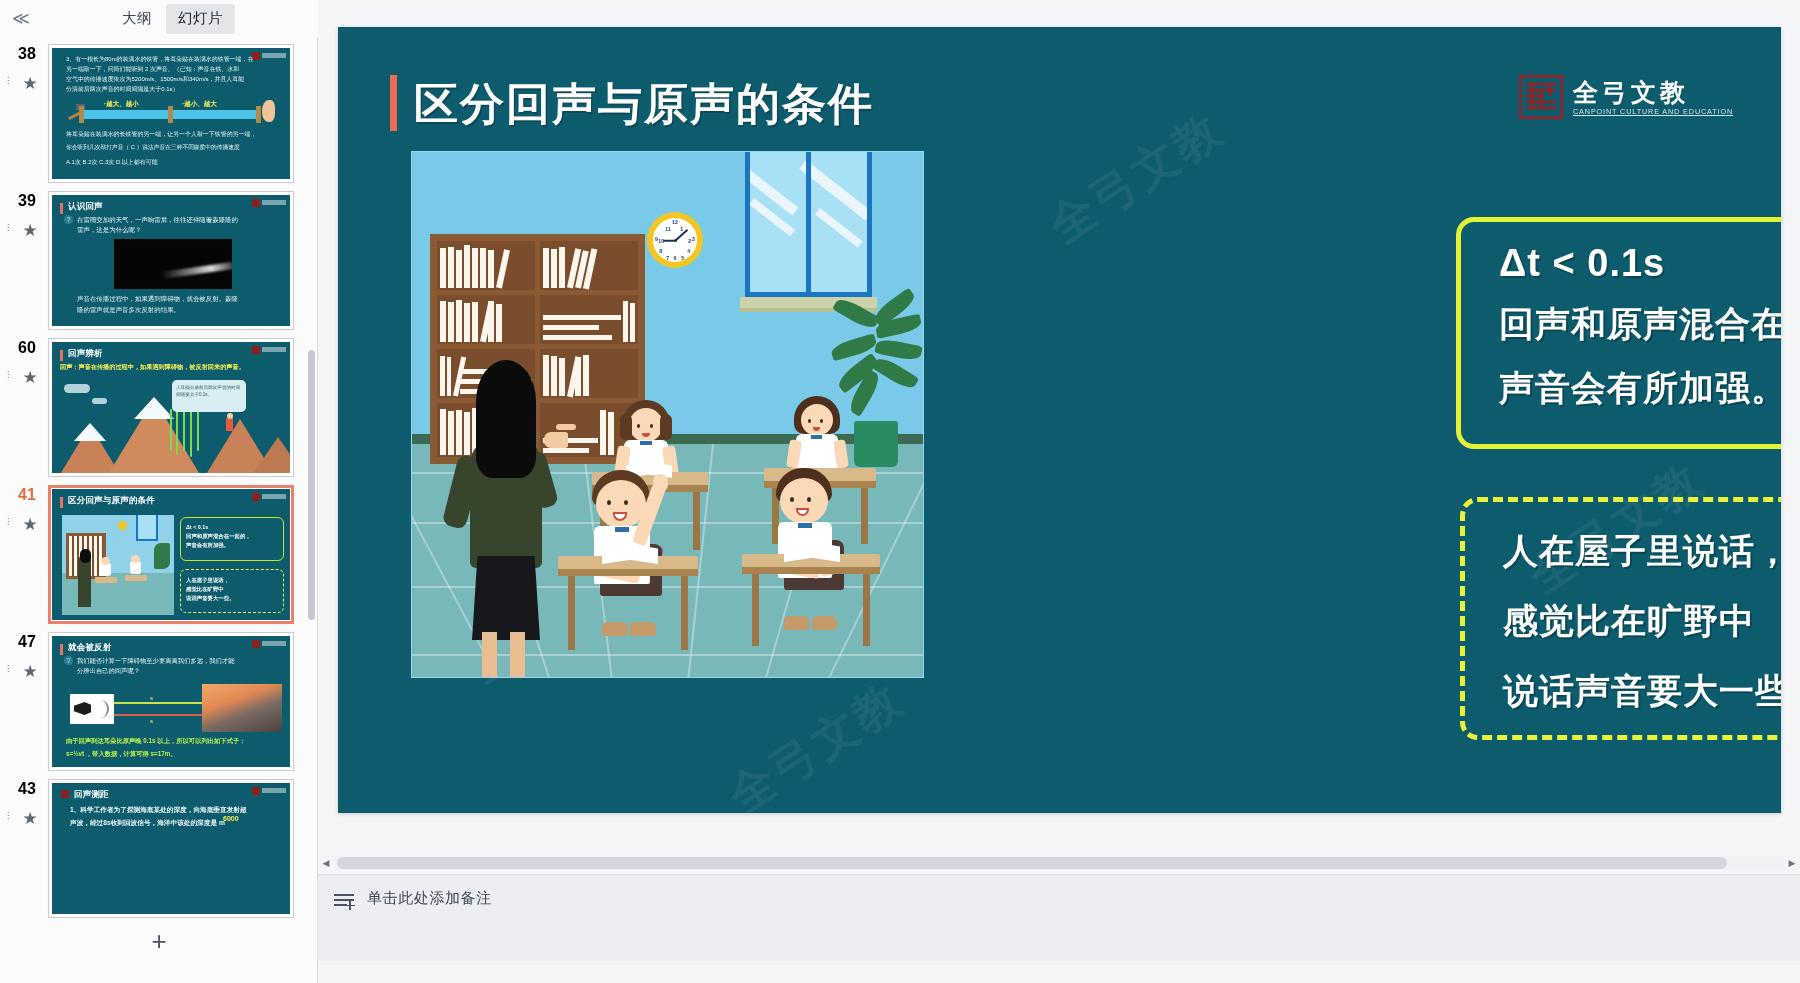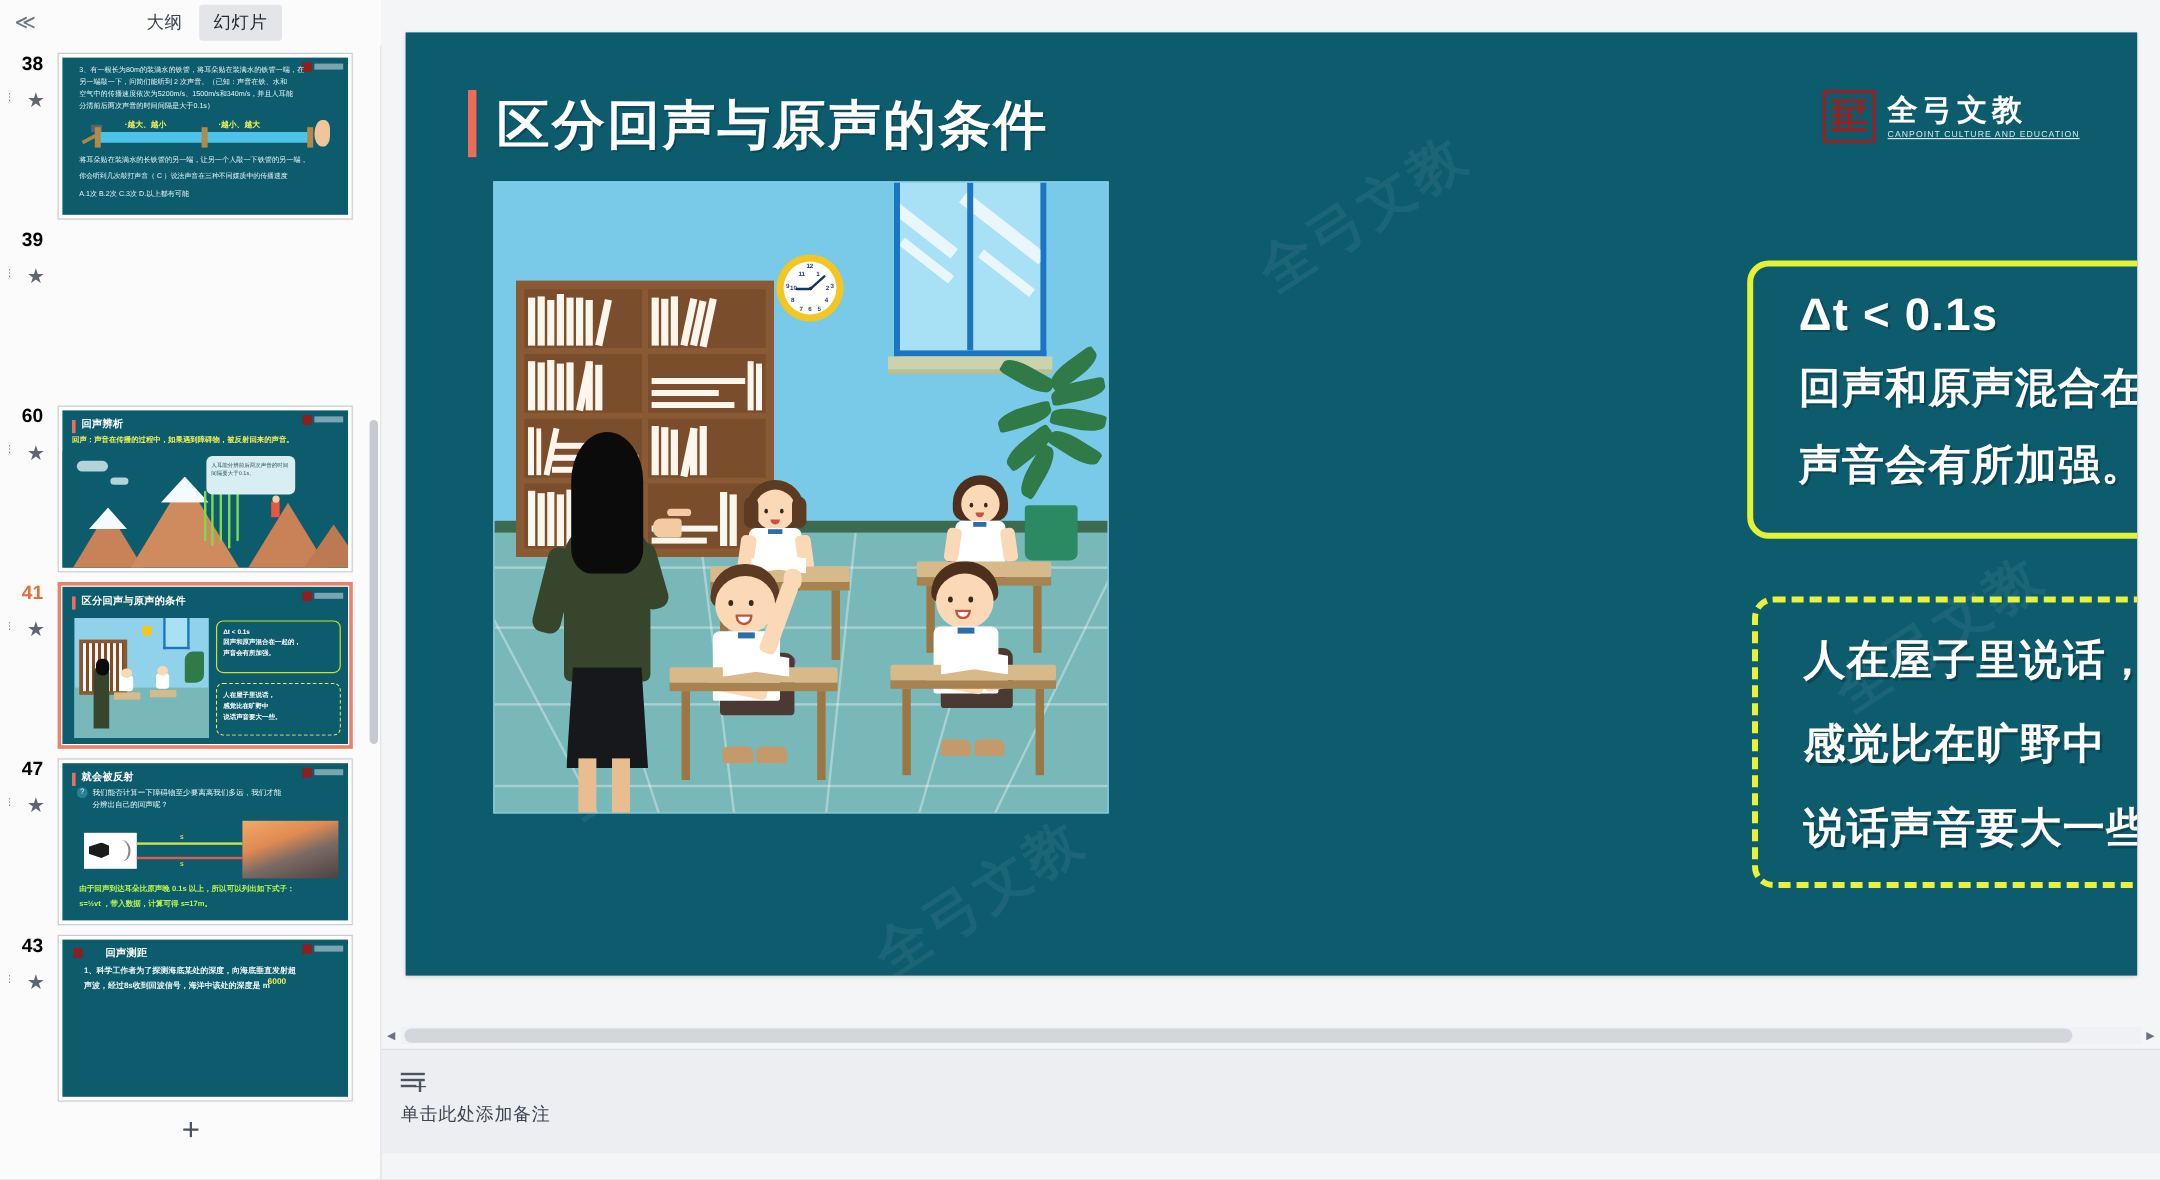--- a/index.html
+++ b/index.html
@@ -292,21 +292,21 @@
   .hs-arrow {
     width: 16px; height: 22px; display: flex; align-items: center; justify-content: center;
     color: #6a7180; font-size: 9px; cursor: pointer;
   }
   #hs-track { position: relative; flex: 1; height: 14px; background: #f0f1f4; }
   #hs-thumb { position: absolute; left: 3px; top: 1px; width: 1390px; height: 12px; background: #d3d6dd; border-radius: 7px; cursor: pointer; }
 
   #notes {
     position: absolute; left: 0; top: 874px; width: 1482px; height: 87px;
     background: #eceef1; border-top: 1px solid #dcdfe4; padding: 14px 0 0 16px;
-    display: flex; align-items: flex-start; gap: 11px; flex-direction: column;
+    display: flex; align-items: flex-start; gap: 11px;
   }
   #notes-icon { position: relative; width: 22px; height: 16px; flex: none; margin-top: 3px; }
   #notes-icon i { position: absolute; left: 0; height: 1.8px; background: #4b5360; }
   #notes-icon .p1 { top: 2px; width: 20px; }
   #notes-icon .p2 { top: 7px; width: 20px; }
   #notes-icon .p3 { top: 12px; width: 13px; }
   #notes-icon .pv { position: absolute; left: 15px; top: 9px; width: 1.8px; height: 9px; background: #4b5360; }
   #notes-icon .ph { position: absolute; left: 11.5px; top: 12.6px; width: 9px; height: 1.8px; background: #4b5360; }
   #notes-text { font-size: 15px; color: #3d4552; letter-spacing: .6px; cursor: text; }
 </style>
@@ -362,20 +362,38 @@
               <div class="tc-line" style="left:14px; top:110px; transform:scale(.85);">A.1次      B.2次      C.3次      D.以上都有可能</div>
             </div>
           </div>
         </div>
 
         <div class="thumb-row">
           <div class="thumb-meta">
             <div class="thumb-num">39</div>
             <div class="thumb-star">
               <span class="dots">⋮</span>★
+            </div>
+          </div>
+          <div class="thumb-frame">
+            <div class="thumb-canvas">
+              <div class="tc-wm">
+                  <i></i>
+                  <b></b>
+                </div>
+              <div class="tc-bar"></div>
+              <div class="tc-title">认识回声</div>
+              <div class="t39-q">?</div>
+              <div class="tc-line" style="left:25px; top:21px; transform:scale(.92);">在雷雨交加的天气，一声响雷后，往往还伴随着轰隆隆的</div>
+              <div class="tc-line" style="left:25px; top:31px; transform:scale(.92);">雷声，这是为什么呢？</div>
+              <div class="t39-photo">
+                  <div class="flash"></div>
+                </div>
+              <div class="tc-line" style="left:25px; top:100px; transform:scale(.92);">声音在传播过程中，如果遇到障碍物，就会被反射。轰隆</div>
+              <div class="tc-line" style="left:25px; top:111px; transform:scale(.92);">隆的雷声就是声音多次反射的结果。</div>
             </div>
           </div>
         </div>
 
         <div class="thumb-row">
           <div class="thumb-meta">
             <div class="thumb-num">60</div>
             <div class="thumb-star">
               <span class="dots">⋮</span>★
             </div>
@@ -498,21 +516,21 @@
               <span class="dots">⋮</span>★
             </div>
           </div>
           <div class="thumb-frame">
             <div class="thumb-canvas">
               <div class="tc-wm">
                   <i></i>
                   <b></b>
                 </div>
               <div class="t43-sq"></div>
-              <div class="tc-title" style="left:36px;">回声测距</div>
+              <div class="tc-title" style="left:22px;">回声测距</div>
               <div class="tc-line" style="left:18px; top:22px; transform:scale(.95); font-weight:bold;">1、科学工作者为了探测海底某处的深度，向海底垂直发射超</div>
               <div class="tc-line" style="left:18px; top:35px; transform:scale(.95); font-weight:bold;">声波，经过8s收到回波信号，海洋中该处的深度是        m</div>
               <div class="tc-line tc-yellow" style="left:171px; top:31px; font-size:7px; font-weight:bold;">6000</div>
             </div>
           </div>
         </div>
 
         <div id="thumb-add">+</div>
       </div>
     </div>

